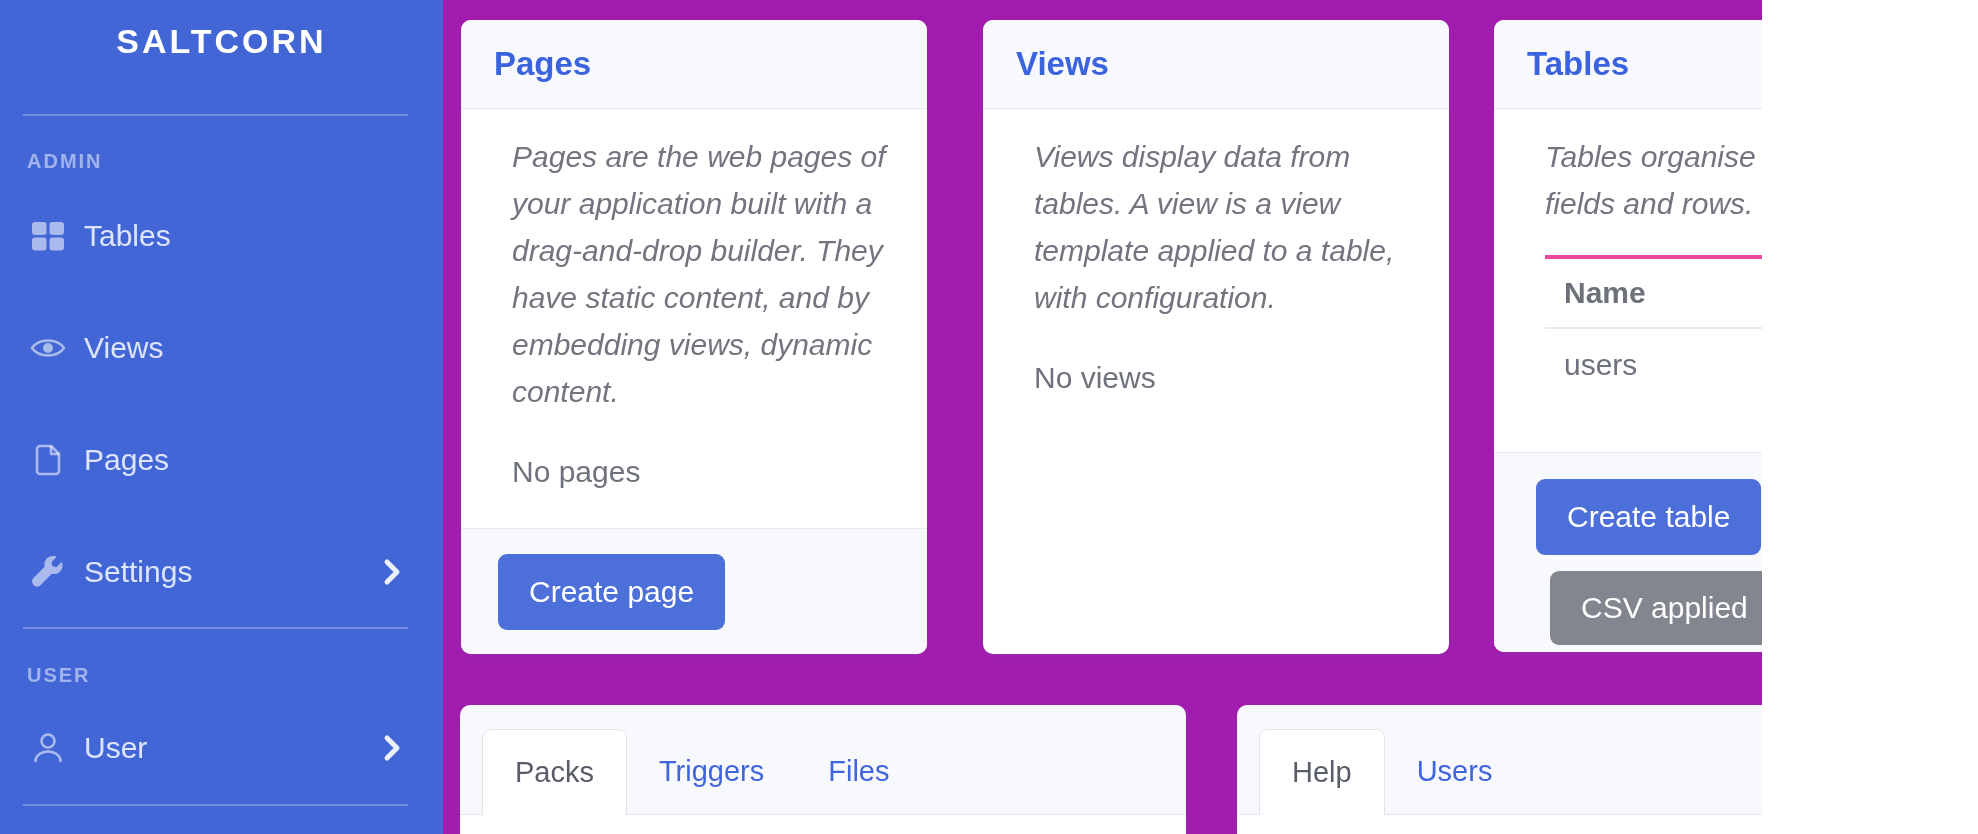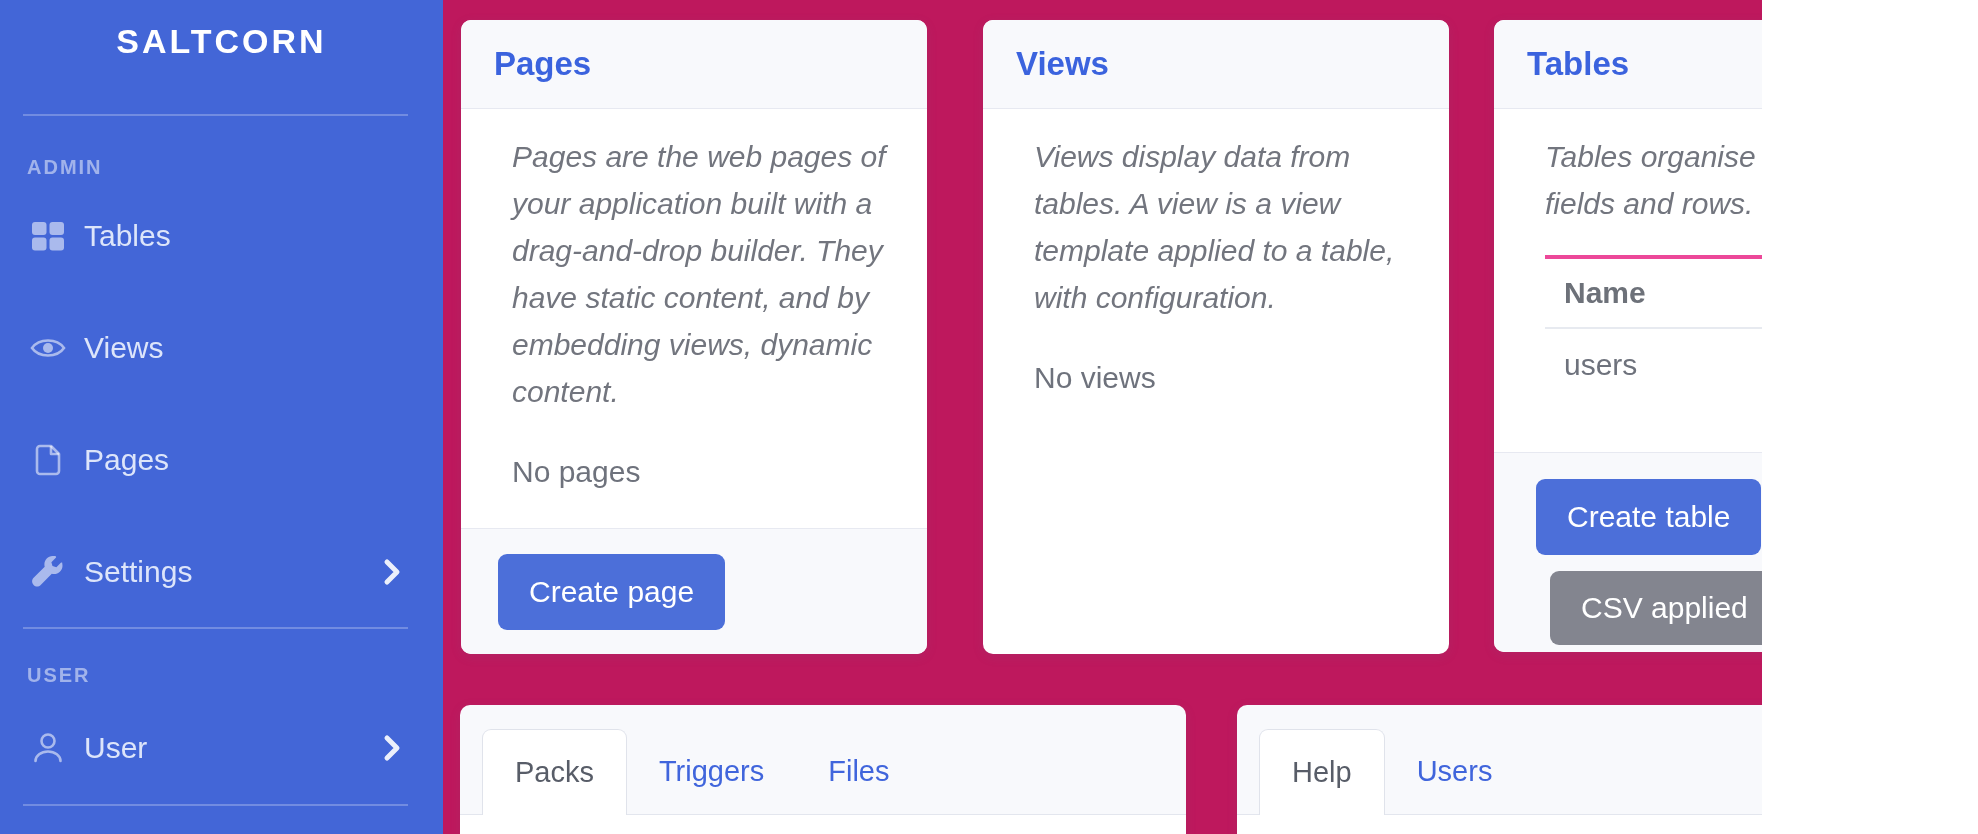--- a/index.html
+++ b/index.html
@@ -1,17 +1,17 @@
 <!DOCTYPE html>
 <html><head>
 <meta charset="utf-8">
 <style>
   html,body{margin:0;padding:0;}
   .page{position:relative;width:1762px;height:834px;overflow:hidden;
-        background:#be185d;font-family:"Liberation Sans",sans-serif;}
+        background:#a21caf;font-family:"Liberation Sans",sans-serif;}
 
   
   .sidebar{position:absolute;left:0;top:0;width:443px;height:834px;background:#4366d7;}
   .brand{position:absolute;top:22px;left:0;width:100%;text-align:center;
          color:#ffffff;font-size:34px;font-weight:bold;letter-spacing:3px;cursor:pointer;}
   .sb-div{position:absolute;left:23px;width:385px;height:0;
           border-top:2px solid rgba(255,255,255,0.25);}
   .sb-label{position:absolute;left:27px;color:rgba(255,255,255,0.5);
             font-size:20px;font-weight:bold;letter-spacing:2px;}
   .sb-item{position:absolute;left:29px;width:384px;height:44px;display:flex;
@@ -73,21 +73,21 @@
 </head>
 <body>
 
 <div class="page">
 
   <aside class="sidebar">
     <div class="brand">SALTCORN</div>
 
     <div class="sb-div" style="top:114px"></div>
 
-    <div class="sb-label" style="top:156px">ADMIN</div>
+    <div class="sb-label" style="top:150px">ADMIN</div>
 
     <div class="sb-item" style="top:214px">
       <span class="ico">
         <svg width="34" height="30" viewBox="0 0 34 30" fill="currentColor">
           <rect x="1" y="1" width="14.5" height="13" rx="3"></rect>
           <rect x="18.5" y="1" width="14.5" height="13" rx="3"></rect>
           <rect x="1" y="16.5" width="14.5" height="13" rx="3"></rect>
           <rect x="18.5" y="16.5" width="14.5" height="13" rx="3"></rect>
         </svg>
       </span>

